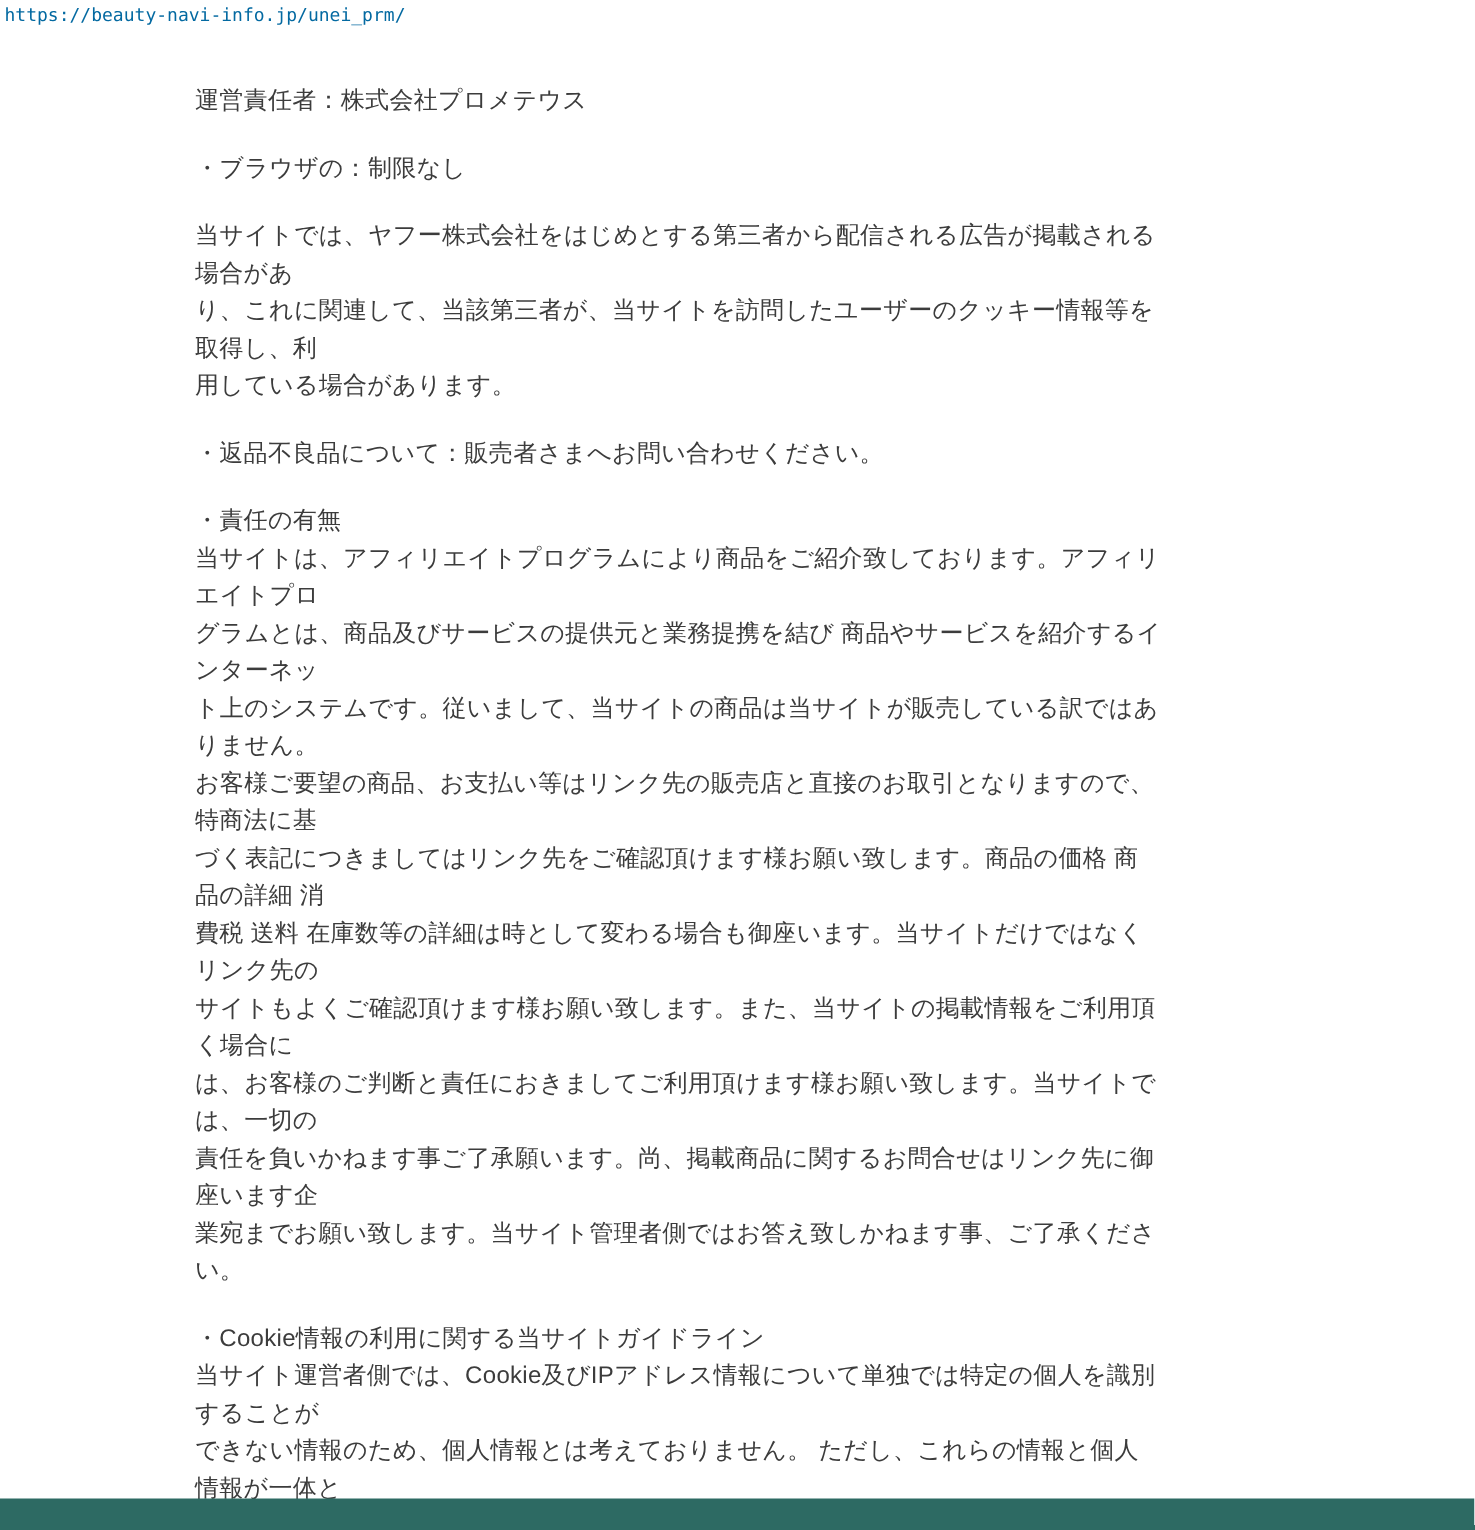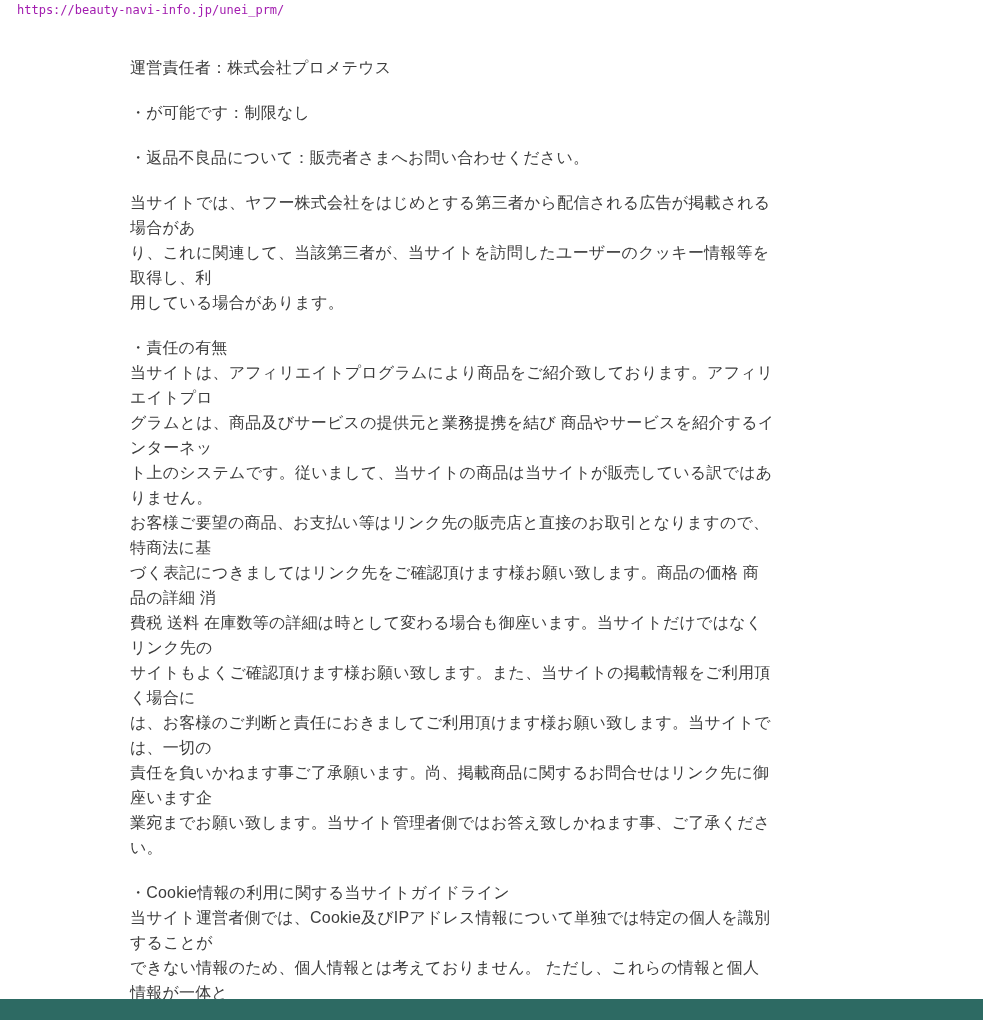--- a/index.html
+++ b/index.html
@@ -10,25 +10,25 @@
     width: 983px;
     height: 1020px;
     background: #ffffff;
     position: relative;
     overflow: hidden;
     font-family: "Liberation Sans", "DejaVu Sans", sans-serif;
   }
   .url-bar {
     position: absolute;
     top: 3px;
-    left: 17px;
+    left: 3px;
     font-family: "DejaVu Sans Mono", "Liberation Mono", monospace;
     font-size: 12px;
     line-height: 14px;
-    color: #a21caf;
+    color: #0369a1;
     letter-spacing: 0;
   }
   .content {
     box-sizing: border-box;
     padding: 55px 44px 0 130px;
     width: 819px;
   }
   .content p {
     margin: 0 0 20px 0;
     font-size: 16px;
@@ -46,25 +46,25 @@
     background: #2d6a63;
   }
 </style>
 </head>
 <body>
 
 <div class="url-bar">https://beauty-navi-info.jp/unei_prm/</div>
 
 <main class="content">
   <p>運営責任者：株式会社プロメテウス</p>
-  <p>・が可能です：制限なし</p>
-  <p>・返品不良品について：販売者さまへお問い合わせください。</p>
+  <p>・ブラウザの：制限なし</p>
   <p>当サイトでは、ヤフー株式会社をはじめとする第三者から配信される広告が掲載される場合があ
 り、これに関連して、当該第三者が、当サイトを訪問したユーザーのクッキー情報等を取得し、利
 用している場合があります。</p>
+  <p>・返品不良品について：販売者さまへお問い合わせください。</p>
   <p>・責任の有無
 当サイトは、アフィリエイトプログラムにより商品をご紹介致しております。アフィリエイトプロ
 グラムとは、商品及びサービスの提供元と業務提携を結び 商品やサービスを紹介するインターネッ
 ト上のシステムです。従いまして、当サイトの商品は当サイトが販売している訳ではありません。
 お客様ご要望の商品、お支払い等はリンク先の販売店と直接のお取引となりますので、 特商法に基
 づく表記につきましてはリンク先をご確認頂けます様お願い致します。商品の価格 商品の詳細 消
 費税 送料 在庫数等の詳細は時として変わる場合も御座います。当サイトだけではなくリンク先の
 サイトもよくご確認頂けます様お願い致します。また、当サイトの掲載情報をご利用頂く場合に
 は、お客様のご判断と責任におきましてご利用頂けます様お願い致します。当サイトでは、一切の
 責任を負いかねます事ご了承願います。尚、掲載商品に関するお問合せはリンク先に御座います企

